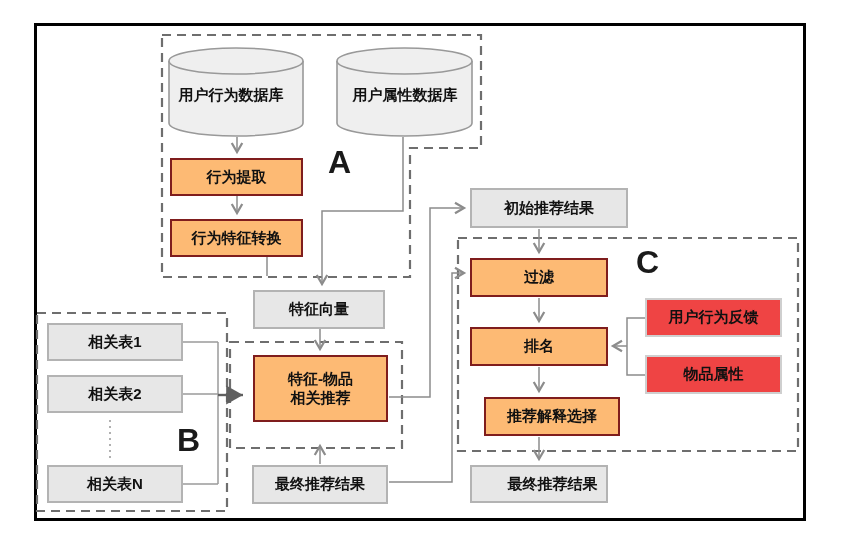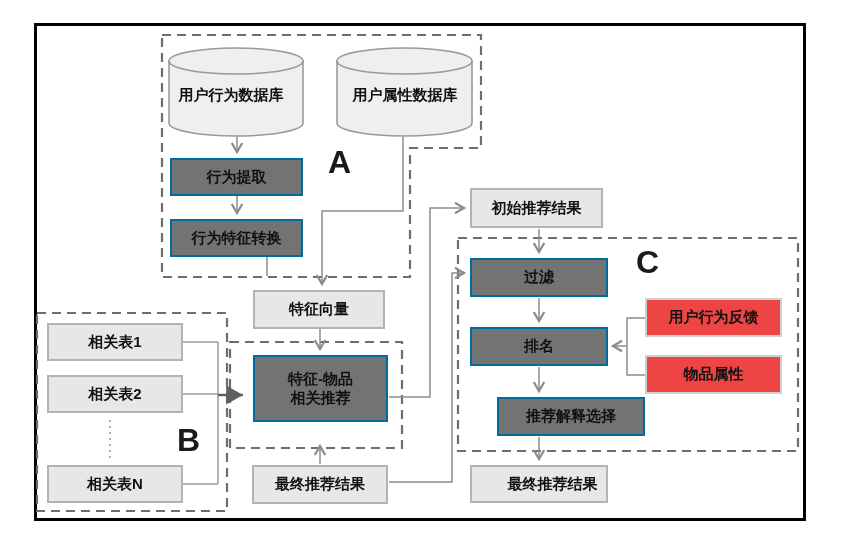--- a/index.html
+++ b/index.html
@@ -3,21 +3,21 @@
 <meta charset="utf-8">
 <style>
   html,body{margin:0;padding:0;background:#ffffff;}
   body{font-family:"Liberation Sans","DejaVu Sans",sans-serif;}
   #canvas{position:relative;width:863px;height:542px;background:#ffffff;overflow:hidden;}
   #frame{position:absolute;left:34px;top:23px;width:772px;height:498px;
          border:3px solid #000;box-sizing:border-box;background:#fff;}
   svg.layer{position:absolute;left:0;top:0;width:863px;height:542px;}
   .node{position:absolute;box-sizing:border-box;display:flex;align-items:center;justify-content:center;
         text-align:center;font-size:15px;font-weight:bold;color:#111;line-height:1.25;}
-  .proc{background:#737373;border:2px solid #0369a1;}
+  .proc{background:#fdba74;border:2px solid #7f1d1d;}
   .lite{background:#e7e7e7;border:2px solid #b3b3b3;}
   .xlite{background:#ef4444;border:2px solid #cfcfcf;}
   .cyl-label{position:absolute;display:flex;align-items:center;justify-content:center;
              text-align:center;font-size:15px;font-weight:bold;color:#111;}
   .group-label{position:absolute;font-size:32px;font-weight:bold;color:#1a1a1a;}
   .two-line span{display:block;}
 </style>
 </head>
 <body>
 
@@ -84,24 +84,24 @@
 
   <div class="node proc two-line" style="left:253px;top:355px;width:135px;height:67px;">
     <div>
       <span>特征-物品</span>
       <span>相关推荐</span>
     </div>
   </div>
 
   <div class="node lite" style="left:252px;top:465px;width:136px;height:39px;">最终推荐结果</div>
 
-  <div class="node lite" style="left:470px;top:188px;width:133px;height:40px;">初始推荐结果</div>
+  <div class="node lite" style="left:470px;top:188px;width:158px;height:40px;">初始推荐结果</div>
   <div class="node proc" style="left:470px;top:258px;width:138px;height:39px;">过滤</div>
   <div class="node proc" style="left:470px;top:327px;width:138px;height:39px;">排名</div>
-  <div class="node proc" style="left:497px;top:397px;width:148px;height:39px;">推荐解释选择</div>
+  <div class="node proc" style="left:484px;top:397px;width:136px;height:39px;">推荐解释选择</div>
   <div class="node lite" style="left:470px;top:465px;width:138px;height:38px;padding-left:27px;">最终推荐结果</div>
 
   <div class="node xlite" style="left:645px;top:298px;width:137px;height:39px;">用户行为反馈</div>
   <div class="node xlite" style="left:645px;top:355px;width:137px;height:39px;">物品属性</div>
 
   <div class="node lite" style="left:47px;top:323px;width:136px;height:38px;">相关表1</div>
   <div class="node lite" style="left:47px;top:375px;width:136px;height:38px;">相关表2</div>
   <div class="node lite" style="left:47px;top:465px;width:136px;height:38px;">相关表N</div>
 
 </div>

